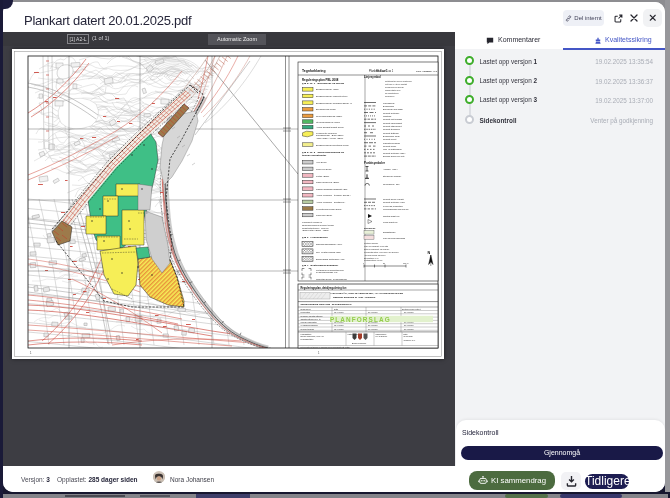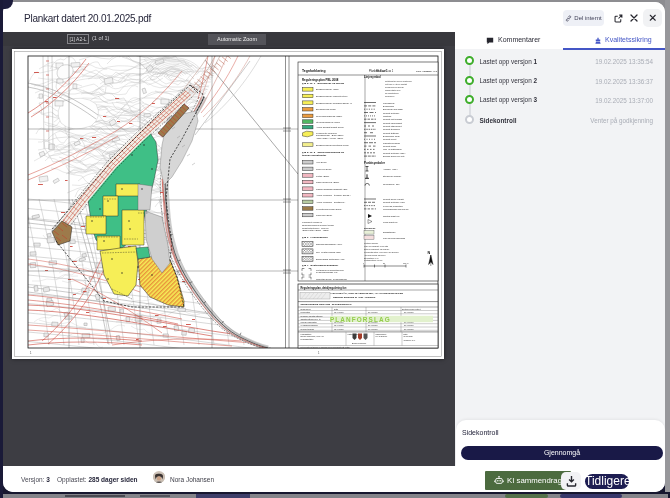--- a/index.html
+++ b/index.html
@@ -10,21 +10,21 @@
   #topstrip { left:0; top:0; width:670px; height:3px; background:#8d8d91; }
   #tlblob { left:0; top:0; width:13px; height:9px; background:#1c1c3c; border-bottom-right-radius:8px; }
   #rightstrip { left:665px; top:0; width:5px; height:493px; background:#97979b; }
   #leftstrip { left:0; top:0; width:3px; height:498px; background:#1a1a38; }
   #bottomnavy { left:0; top:492px; width:670px; height:6px; background:#17172f; }
   #dimline { left:2px; top:494px; width:666px; height:4px; background:#84848a; }
   
   #modal { left:3px; top:2px; width:662px; height:490px; background:#ffffff; border-radius:10px; overflow:hidden; }
   
   #hdr { left:0; top:0; width:662px; height:30px; background:#fff; }
-  #title { left:21px; top:11px; font-size:10px; color:#26263a; font-weight:500; letter-spacing:-0.25px;}
+  #title { left:21px; top:11px; font-size:13px; color:#26263a; font-weight:500; letter-spacing:-0.25px;}
   .hbtn { top:8px; height:16px; border-radius:4px; display:flex; align-items:center; justify-content:center; }
   #share { left:560px; width:41px; background:#eef0f6; color:#3e3e55; font-size:6px; gap:2px;}
   #openbtn { left:606px; width:18px; }
   #collbtn { left:622px; width:18px; }
   #closebtn { left:640px; top:7px; width:19px; height:18px; background:#f1f2f4; border-radius:5px;}
   
   #toolbar { left:0; top:30px; width:452px; height:14px; background:#38383d; }
   #pagebox { left:64px; top:2px; width:22px; height:10px; border:1px solid #85858a; color:#d8d8db; font-size:5px; line-height:8px; text-align:center; }
   #pagecount { left:89px; top:3px; color:#d4d4d8; font-size:5.5px; }
   #zoombox { left:205px; top:1.5px; width:58px; height:11px; background:#54545a; color:#efefef; font-size:5.5px; text-align:center; line-height:11px; }
@@ -44,21 +44,21 @@
   .tlrow { font-size:6.4px; color:#33333d; }
   .tlts { font-size:6.3px; color:#a9adb6; }
   
   #card { left:1px; top:388px; width:209px; height:46px; background:#fff; border-radius:10px 10px 0 0; box-shadow:0 -1px 3px rgba(0,0,0,.06); }
   #cardlbl { left:6px; top:9px; font-size:7px; color:#23233a; font-weight:500; }
   #gjbtn { left:5px; top:26px; width:202px; height:13.5px; border-radius:7px; background:#191947; color:#fff; font-size:7px; text-align:center; line-height:13.5px; }
   
   #botbar { left:0; top:464px; width:662px; height:26px; background:#fff; }
   .bbt { top:9.5px; font-size:6.5px; color:#4a4a55; }
   #avatar { left:150px; top:5px; width:12px; height:12px; border-radius:50%; background:#cfc4ba; overflow:hidden; }
-  #kibtn { left:466px; top:5px; width:86px; height:19px; border-radius:1px; background:#4c6b3f; color:#fff; font-size:7.8px; display:flex; align-items:center; justify-content:center; gap:3px;margin-left:16px; }
+  #kibtn { left:466px; top:5px; width:86px; height:19px; border-radius:8px; background:#4c6b3f; color:#fff; font-size:7.8px; display:flex; align-items:center; justify-content:center; gap:3px; }
   #tidbtn { left:582px; top:8px; width:44px; height:15px; border-radius:8px; background:#1d1d52; color:#fff; font-size:12px; text-align:center; line-height:15px; }
   #dlico { left:563px; top:9px; width:11px; height:12px; }
   #dlbg { left:558px; top:6px; width:20px; height:18px; background:#f2f2f5; border-radius:5px; }
 </style>
 </head>
 <body>
 <div id="stage">
   <div class="abs" id="topstrip"></div>
   <div class="abs" style="left:645px;top:0;width:25px;height:16px;background:#8d8d91"></div>
   <div class="abs" id="rightstrip"></div>

